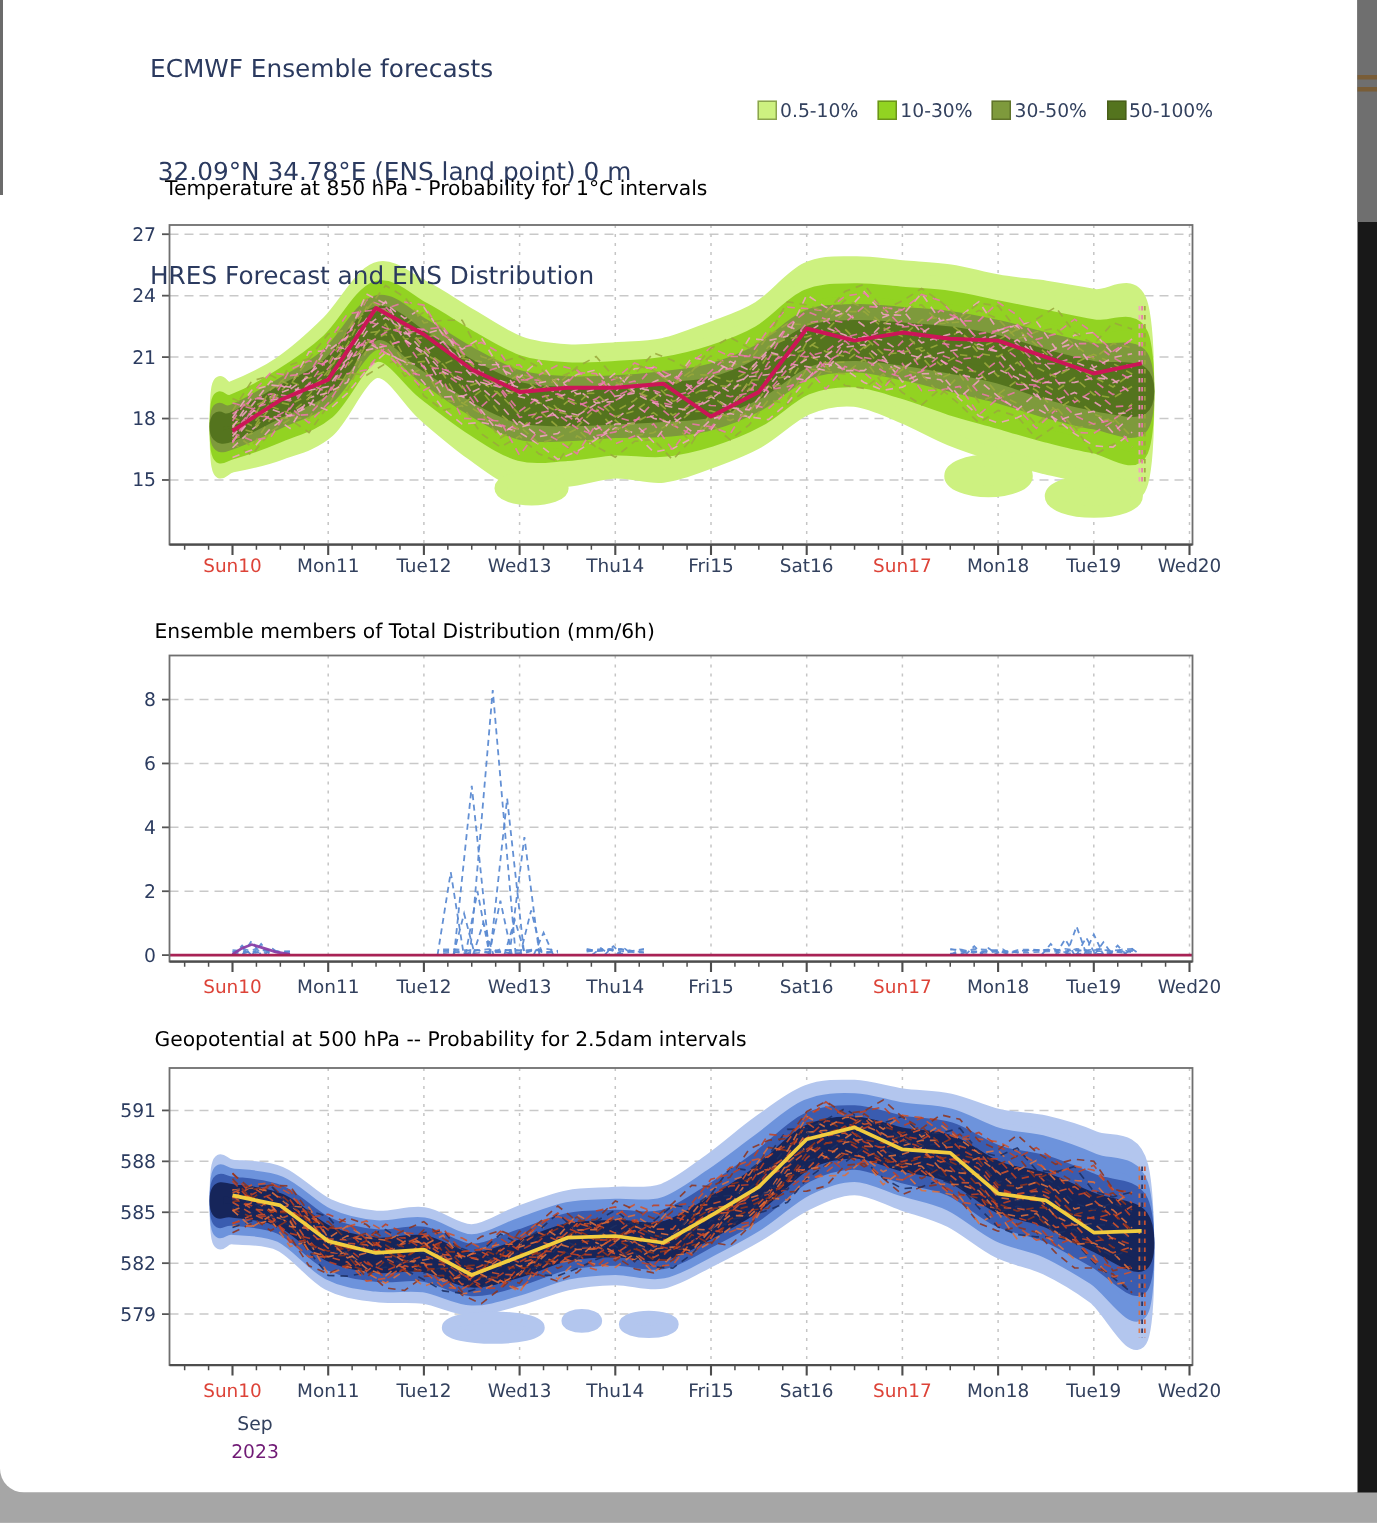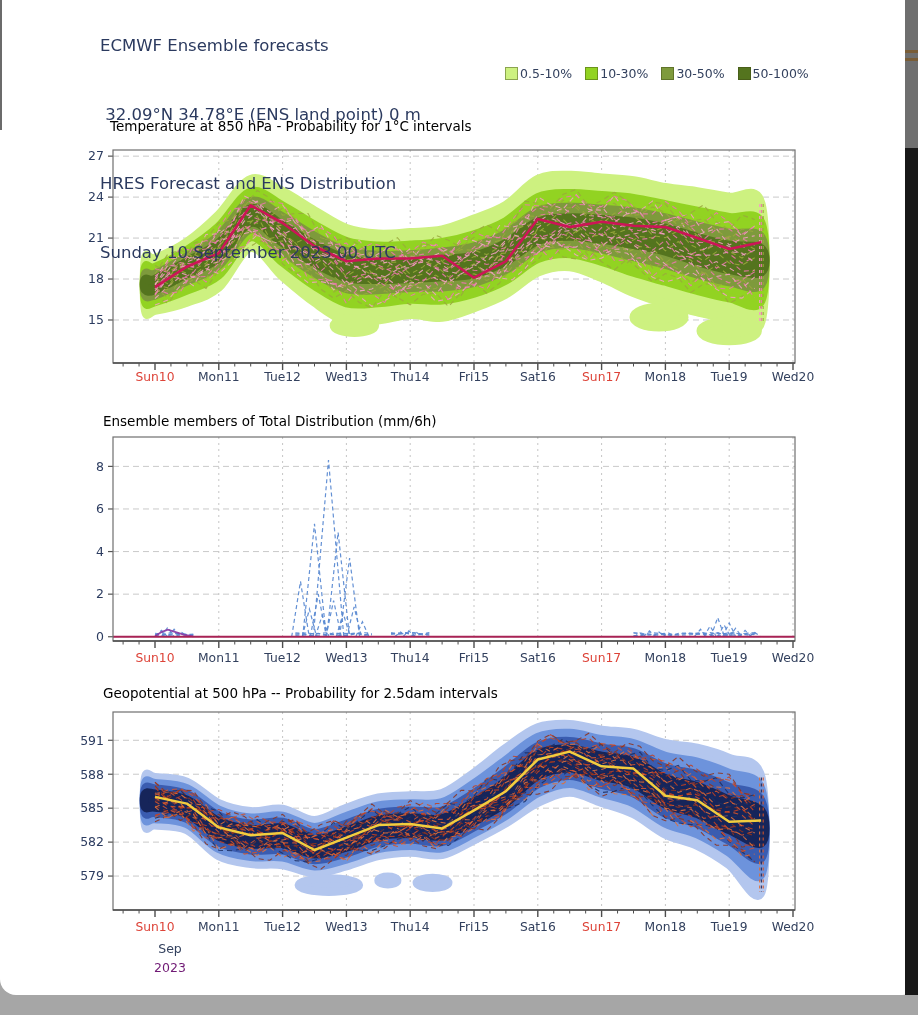--- a/index.html
+++ b/index.html
@@ -421,21 +421,20 @@
     <rect x="113" y="437" width="682" height="204" fill="none" stroke="#6f6f6f" stroke-width="1.2"></rect>
     <line x1="113" y1="641" x2="795" y2="641" stroke="#4d4d4d" stroke-width="1.5"></line>
     <rect x="113" y="712" width="682" height="198" fill="none" stroke="#6f6f6f" stroke-width="1.2"></rect>
     <line x1="113" y1="910" x2="795" y2="910" stroke="#4d4d4d" stroke-width="1.5"></line>
   </svg>
 
 <div class="overlay header">
   <div>ECMWF Ensemble forecasts</div>
   <div> 32.09°N 34.78°E (ENS land point) 0 m</div>
   <div>HRES Forecast and ENS Distribution</div>
-  <div>Sunday 10 September 2023 00 UTC</div>
 </div>
 
 <div class="overlay legend">
   <div class="legend-row">
     <div class="legend-item">
       <span class="swatch" style="background: rgb(205, 241, 128);"></span>
       <span>0.5-10%</span>
     </div>
     <div class="legend-item">
       <span class="swatch" style="background: rgb(146, 211, 34);"></span>

